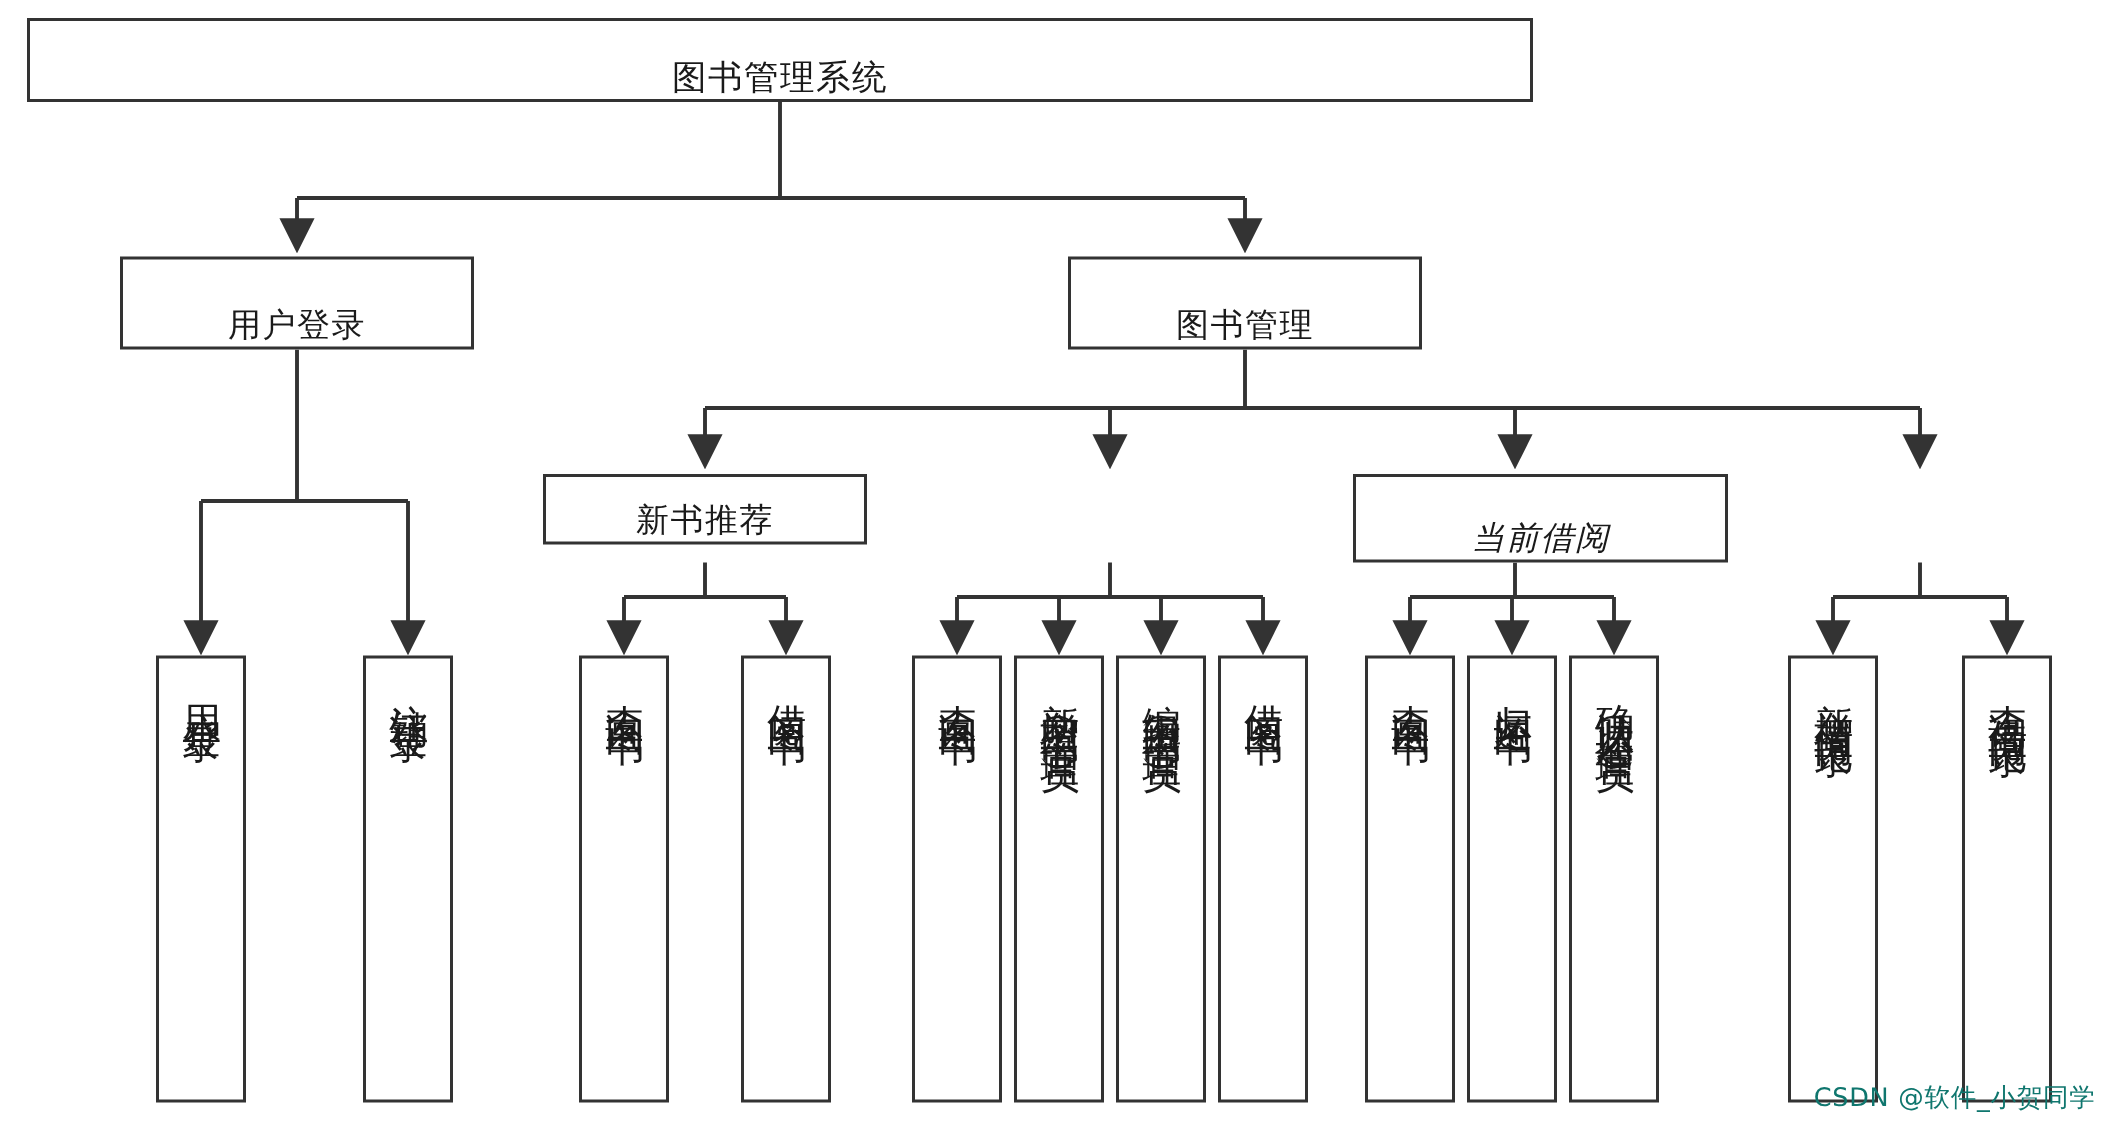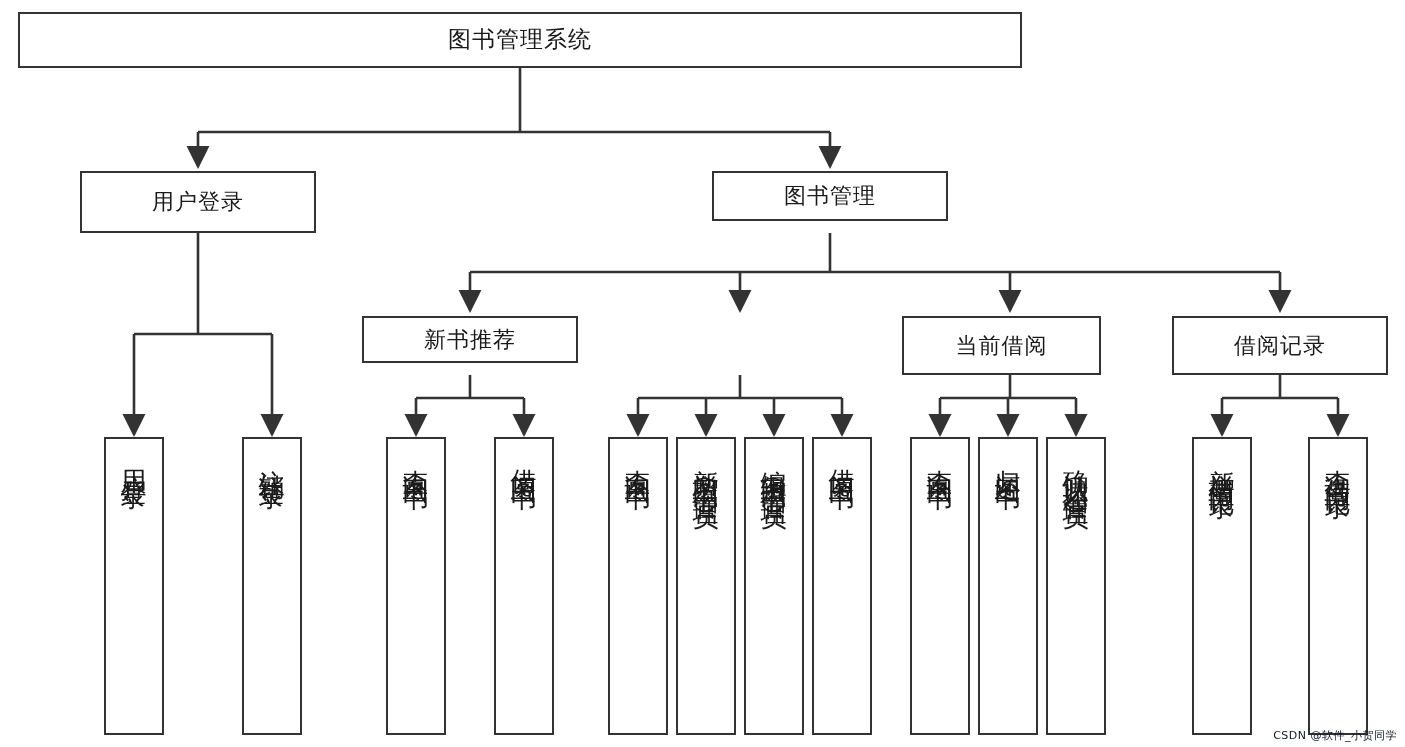--- a/index.html
+++ b/index.html
@@ -25,21 +25,21 @@
     width: 1405px;
     height: 747px;
     pointer-events: none;
   }
   .node {
     position: absolute;
     box-sizing: border-box;
     background: #ffffff;
     border: 2px solid #333333;
     display: flex;
-    align-items: center;
+    align-items: flex-end;
     justify-content: center;
     color: #1a1a1a;
   }
   .node .lbl {
     display: block;
     text-align: center;
     line-height: 1.18;
   }
   
   .node.h .lbl {
@@ -61,22 +61,22 @@
     text-orientation: upright;
     font-size: 26px;
     line-height: 1;
     letter-spacing: 5px;
     white-space: nowrap;
   }
   .watermark {
     position: absolute;
     right: 8px;
     bottom: 4px;
-    font-size: 11px;
-    color: #0f172a;
+    font-size: 17px;
+    color: #0f766e;
     letter-spacing: 0.5px;
     white-space: nowrap;
     text-align: right;
   }
 </style>
 </head>
 <body>
 
 <div id="canvas">
 
@@ -132,32 +132,29 @@
     </g>
   </svg>
 
   <div class="node h root" style="left:18px; top:12px; width:1004px; height:56px;">
     <span class="lbl">图书管理系统</span>
   </div>
 
   <div class="node h" style="left:80px; top:171px; width:236px; height:62px;">
     <span class="lbl">用户登录</span>
   </div>
-  <div class="node h" style="left:712px; top:171px; width:236px; height:50px;">
+  <div class="node h" style="left:712px; top:171px; width:236px; height:62px;">
     <span class="lbl">图书管理</span>
   </div>
 
   <div class="node h" style="left:362px; top:316px; width:216px; height:47px;">
     <span class="lbl">新书推荐</span>
   </div>
-  <div class="node h" style="left:902px; top:316px; width:199px; height:59px;">
+  <div class="node h" style="left:902px; top:316px; width:250px; height:59px;font-style:italic;">
     <span class="lbl">当前借阅</span>
-  </div>
-  <div class="node h" style="left:1172px; top:316px; width:216px; height:59px;">
-    <span class="lbl">借阅记录</span>
   </div>
 
   <div class="node v" style="left:104px; top:437px; width:60px; height:298px;">
     <span class="lbl">用户登录</span>
   </div>
   <div class="node v" style="left:242px; top:437px; width:60px; height:298px;">
     <span class="lbl">注销登录</span>
   </div>
 
   <div class="node v" style="left:386px; top:437px; width:60px; height:298px;">

